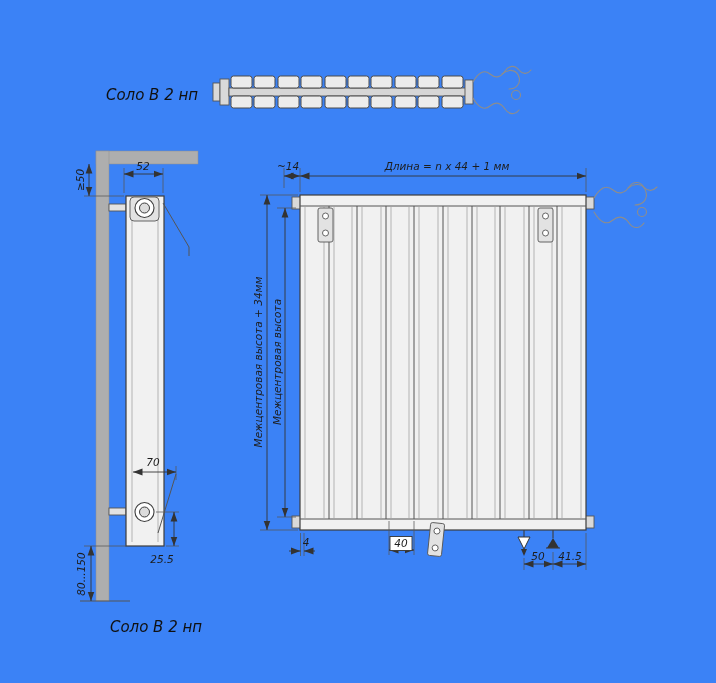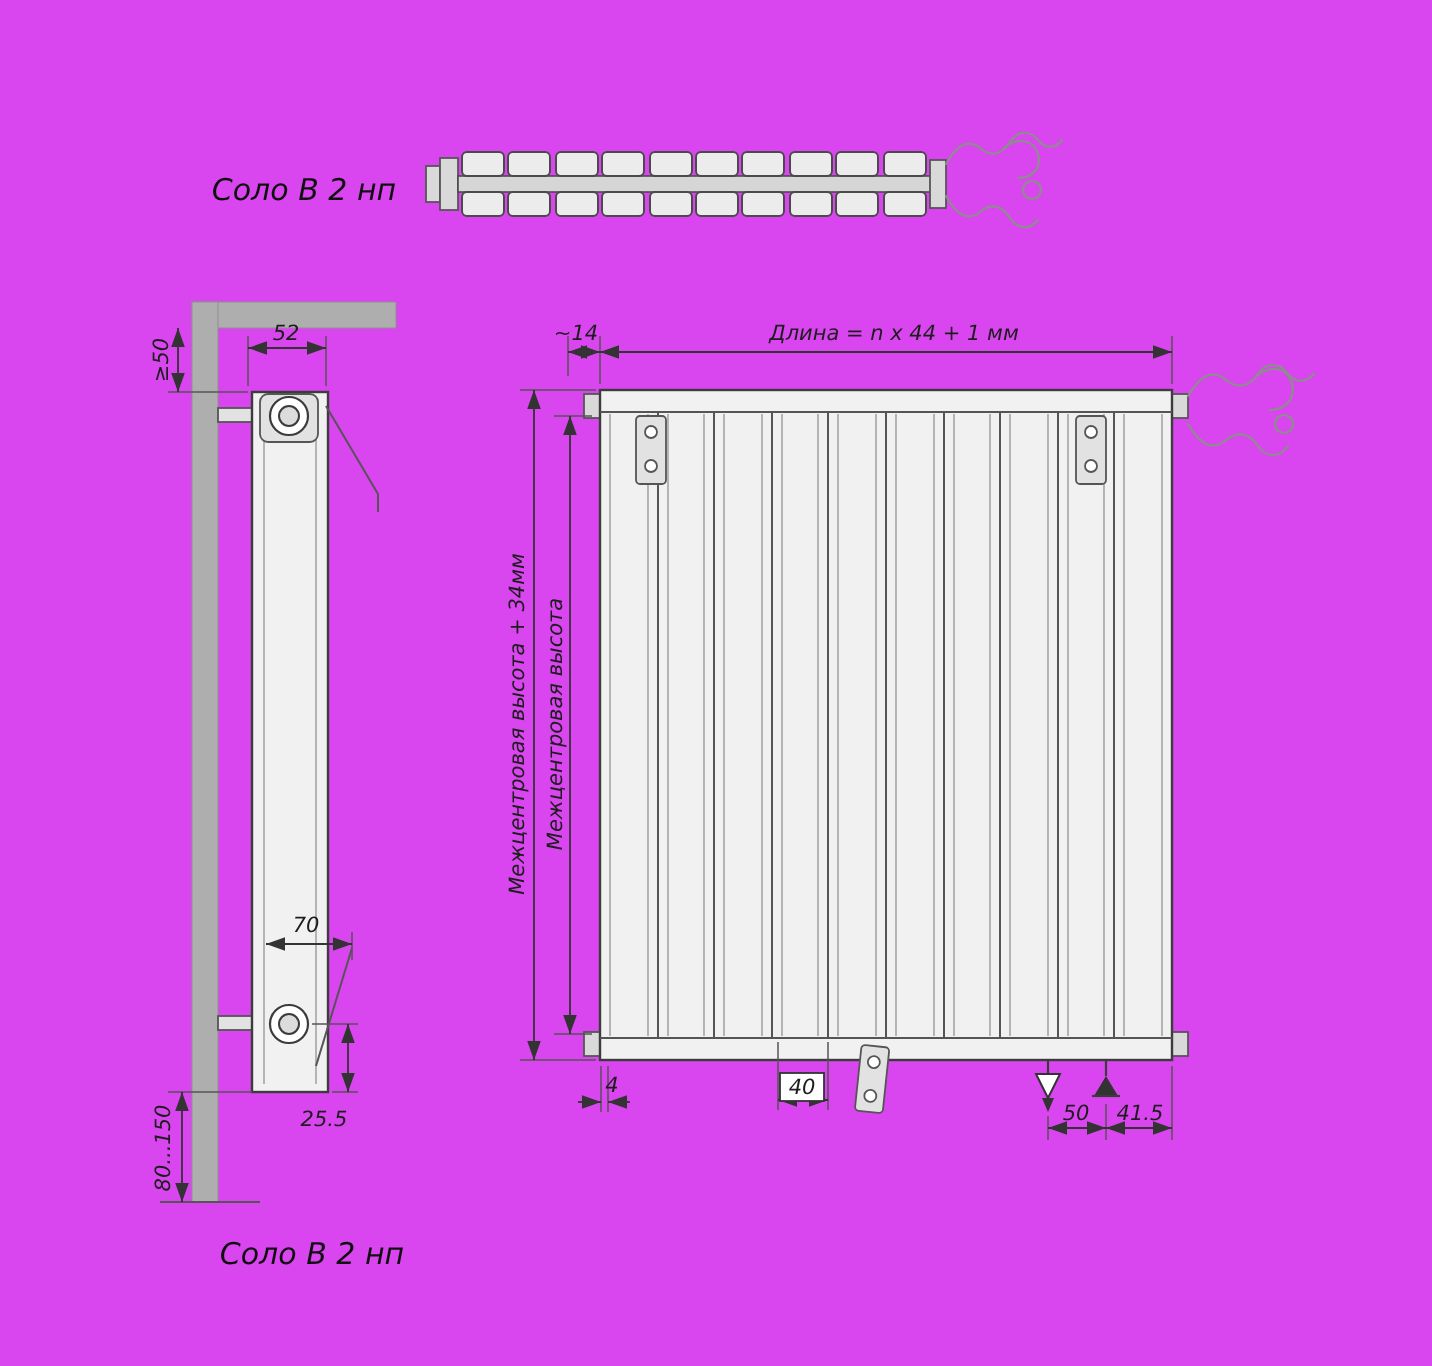--- a/index.html
+++ b/index.html
@@ -1,16 +1,16 @@
 <!DOCTYPE html>
 <html><head>
 <meta charset="utf-8">
 <style>
   html,body{margin:0;padding:0;background:#fff}
-  .page{position:relative;width:716px;height:683px;background:#d946ef;overflow:hidden;font-family:"DejaVu Sans",sans-serif}
+  .page{position:relative;width:716px;height:683px;background:#3b82f6;overflow:hidden;font-family:"DejaVu Sans",sans-serif}
   svg{display:block}
   svg text{fill:#1f1f1f;font-family:"DejaVu Sans",sans-serif}
   .t-title{font-size:15px;font-style:italic;fill:#101010}
   .t-dim{font-size:10.5px;font-style:italic;fill:#1d1d1d}
   .ln{stroke:#3c3c3c;stroke-width:1.1;fill:none}
   .thin{stroke:#9a9a9a;stroke-width:.7;fill:none}
   .mid{stroke:#555;stroke-width:1;fill:none}
   .dim{stroke:#333;stroke-width:.9;fill:none}
   .ext{stroke:#555;stroke-width:.75;fill:none}
   .sketch{stroke:#8d8d8d;stroke-width:1.1;fill:none;stroke-linecap:round}

